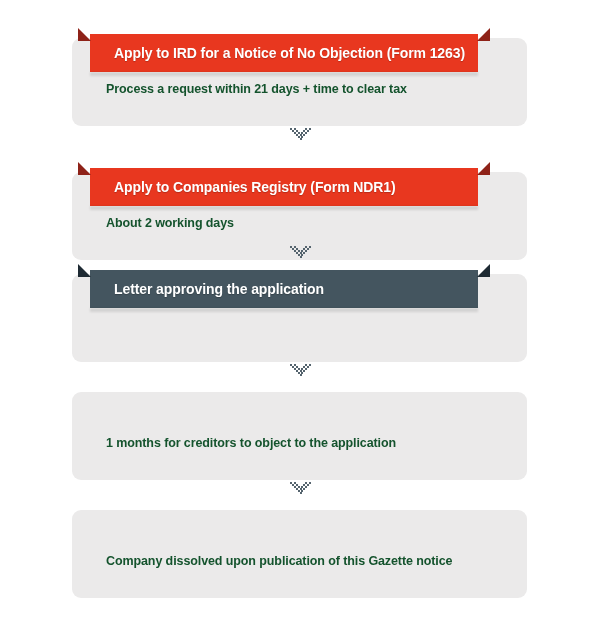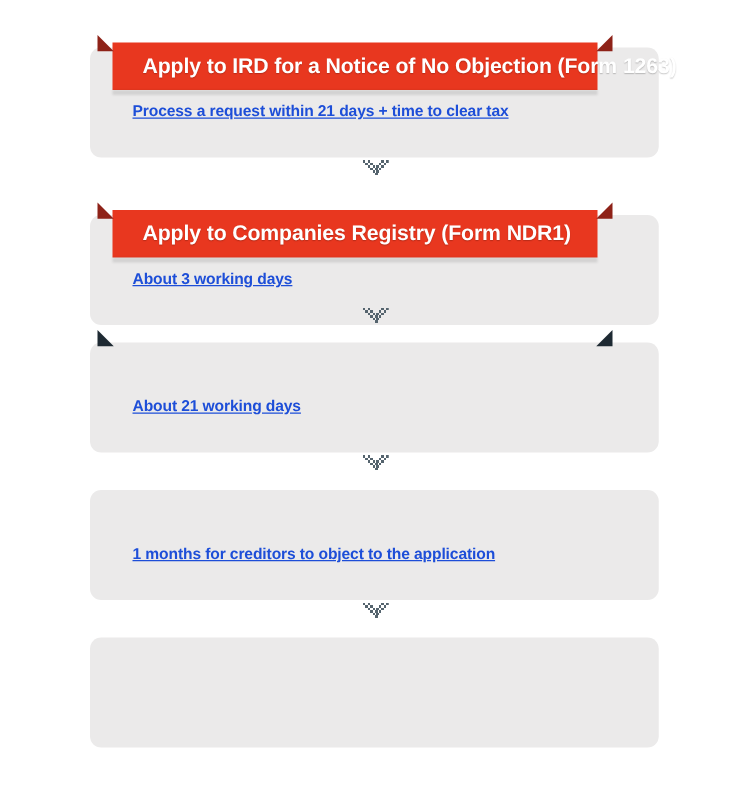--- a/index.html
+++ b/index.html
@@ -27,21 +27,21 @@
     position:absolute;left:12px;top:6px;width:388px;height:38px;
     display:flex;align-items:center;
   }
   .ribbon-bar::after{
     content:"";position:absolute;left:0;right:0;bottom:-4px;height:4px;
     background:rgba(0,0,0,0.10);
     filter:blur(1px);
   }
   .ribbon-label{
     position:relative;z-index:3;
-    color:#ffffff;font-size:17px;font-weight:bold;
+    color:#ffffff;font-size:14px;font-weight:bold;
     letter-spacing:-0.1px;
     padding-left:24px;
     white-space:nowrap;
     text-shadow:0 1px 1px rgba(0,0,0,0.22);
   }
 
   
   .tri{position:absolute;width:0;height:0;z-index:2;}
   .tri-left{
     left:0px;top:0px;
@@ -52,22 +52,22 @@
   .tri-right{
     right:0px;top:0px;
     border-top:0px solid transparent;
     border-left:13px solid transparent;
     border-bottom:13px solid #8e2218;
   }
 
   
   .body-text{
     position:absolute;left:106px;top:54px;
-    color:#1d4ed8;font-size:12.5px;font-weight:bold;
-    letter-spacing:-0.1px;white-space:nowrap;text-decoration:underline;
+    color:#14532d;font-size:12.5px;font-weight:bold;
+    letter-spacing:-0.1px;white-space:nowrap;
   }
 
   
   .sep{
     position:absolute;left:290px;width:21px;height:13px;
   }
   .sep svg{display:block;}
 
   
   .red .ribbon-bar{background:#e8371f;}
@@ -119,21 +119,21 @@
 
   <div class="step red" style="top:162px;padding-left:35px;">
     <div class="panel"></div>
     <div class="ribbon">
       <div class="tri tri-left"></div>
       <div class="tri tri-right"></div>
       <div class="ribbon-bar">
         <span class="ribbon-label">Apply to Companies Registry (Form NDR1)</span>
       </div>
     </div>
-    <div class="body-text">About 3 working days</div>
+    <div class="body-text">About 2 working days</div>
   </div>
 
   <div class="sep" style="top:246px;">
     <svg width="21" height="13" viewBox="0 0 21 13" shape-rendering="crispEdges">
       <g fill="#55646e">
         <rect x="0" y="0" width="2" height="2"></rect>
           <rect x="4" y="0" width="2" height="2"></rect>
         <rect x="15" y="0" width="2" height="2"></rect>
           <rect x="19" y="0" width="2" height="2"></rect>
         <rect x="2" y="2" width="2" height="2"></rect>
@@ -152,22 +152,24 @@
         <rect x="10" y="10" width="2" height="2"></rect>
       </g>
     </svg>
   </div>
 
   <div class="step slate" style="top:264px;">
     <div class="panel"></div>
     <div class="ribbon">
       <div class="tri tri-left"></div>
       <div class="tri tri-right"></div>
+      <div class="ribbon-bar">
+        <span class="ribbon-label">Letter approving the application</span>
+      </div>
     </div>
-    <div class="body-text">About 21 working days</div>
   </div>
 
   <div class="sep" style="top:364px;">
     <svg width="21" height="13" viewBox="0 0 21 13" shape-rendering="crispEdges">
       <g fill="#55646e">
         <rect x="0" y="0" width="2" height="2"></rect>
           <rect x="4" y="0" width="2" height="2"></rect>
         <rect x="15" y="0" width="2" height="2"></rect>
           <rect x="19" y="0" width="2" height="2"></rect>
         <rect x="2" y="2" width="2" height="2"></rect>
@@ -213,15 +215,16 @@
         <rect x="13" y="6" width="2" height="2"></rect>
         <rect x="8" y="8" width="2" height="2"></rect>
           <rect x="11" y="8" width="2" height="2"></rect>
         <rect x="10" y="10" width="2" height="2"></rect>
       </g>
     </svg>
   </div>
 
   <div class="step slate" style="top:500px;">
     <div class="panel"></div>
+    <div class="body-text">Company dissolved upon publication of this Gazette notice</div>
   </div>
 
 </div>
 
 </body></html>

